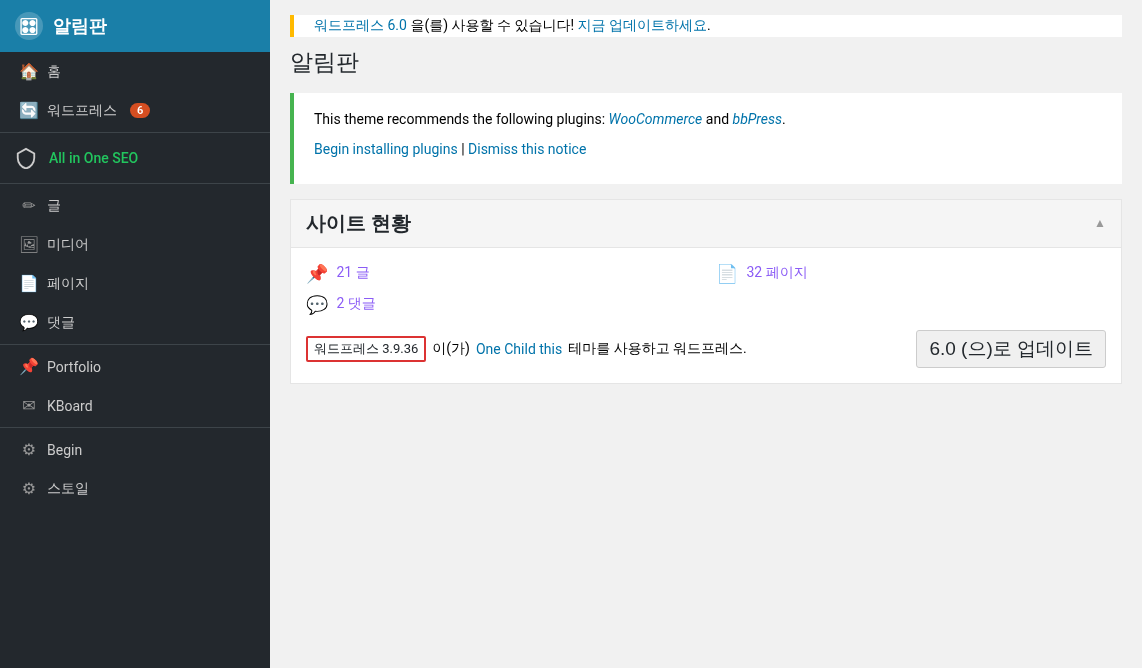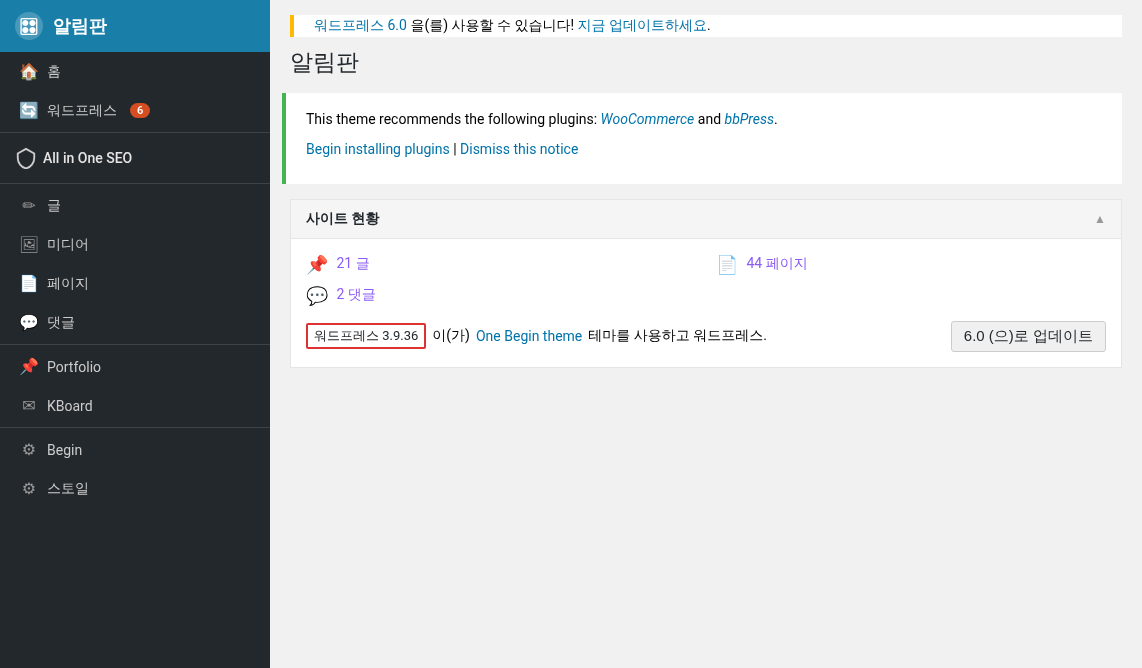--- a/index.html
+++ b/index.html
@@ -72,23 +72,23 @@
       padding: 1px 7px;
       font-size: 11px;
       font-weight: 600;
       margin-left: 5px;
     }
 
     .all-in-one-seo-item {
       display: flex;
       align-items: center;
       padding: 12px 15px;
-      color: #e5e5e5;
+      color: #22c55e;
       cursor: pointer;
-      gap: 6px;
+      gap: 12px;
       font-size: 14px;
       font-weight: 500;
     }
 
     .shield-icon {
       width: 22px;
       height: 22px;
     }
 
     
@@ -119,21 +119,21 @@
       font-weight: 400;
       color: #23282d;
       margin: 10px 20px 15px 20px;
     }
 
     
     .plugin-notice {
       background: #fff;
       border-left: 4px solid #46b450;
       padding: 15px 20px;
-      margin: 0 20px 15px 12px;
+      margin: 0 20px 15px 20px;
       font-size: 14px;
       line-height: 1.6;
     }
 
     .plugin-notice p {
       margin-bottom: 8px;
     }
 
     .plugin-notice a {
       color: #0073aa;
@@ -154,21 +154,21 @@
     .widget-header {
       background: #f5f5f5;
       border-bottom: 1px solid #e5e5e5;
       padding: 10px 15px;
       display: flex;
       align-items: center;
       justify-content: space-between;
     }
 
     .widget-header-title {
-      font-size: 14px;
+      font-size: 20px;
       font-weight: 600;
       color: #23282d;
     }
 
     .widget-collapse-btn {
       cursor: pointer;
       color: #999;
       font-size: 12px;
     }
 
@@ -226,21 +226,21 @@
     .theme-info a {
       color: #0073aa;
       text-decoration: none;
     }
 
     .update-button {
       background: #f0f0f0;
       border: 1px solid #ccc;
       border-radius: 3px;
       padding: 5px 12px;
-      font-size: 15px;
+      font-size: 19px;
       cursor: pointer;
       color: #23282d;
       white-space: nowrap;
     }
 
     
     .sidebar-divider {
       border: none;
       border-top: 1px solid #3d4449;
       margin: 2px 0;
@@ -353,38 +353,38 @@
         <div class="stat-item">
           <span class="stat-icon">📌</span>
           <a href="#">
             <span>21 글</span>
           </a>
         </div>
 
         <div class="stat-item">
           <span class="stat-icon">📄</span>
           <a href="#">
-            <span>44 페이지</span>
+            <span>32 페이지</span>
           </a>
         </div>
 
         <div class="stat-item">
           <span class="stat-icon">💬</span>
           <a href="#">
             <span>2 댓글</span>
           </a>
         </div>
       </div>
 
       <div class="theme-info">
         <div class="theme-info-left">
           <span class="wordpress-version-box">워드프레스 3.9.36</span>
           <span>이(가) </span>
           <a href="#">
-            <span>One Begin theme</span>
+            <span>One Child this</span>
           </a>
           <span> 테마를 사용하고 워드프레스.</span>
         </div>
         <button class="update-button">6.0 (으)로 업데이트</button>
       </div>
     </div>
   </div>
 
 </div>
 

